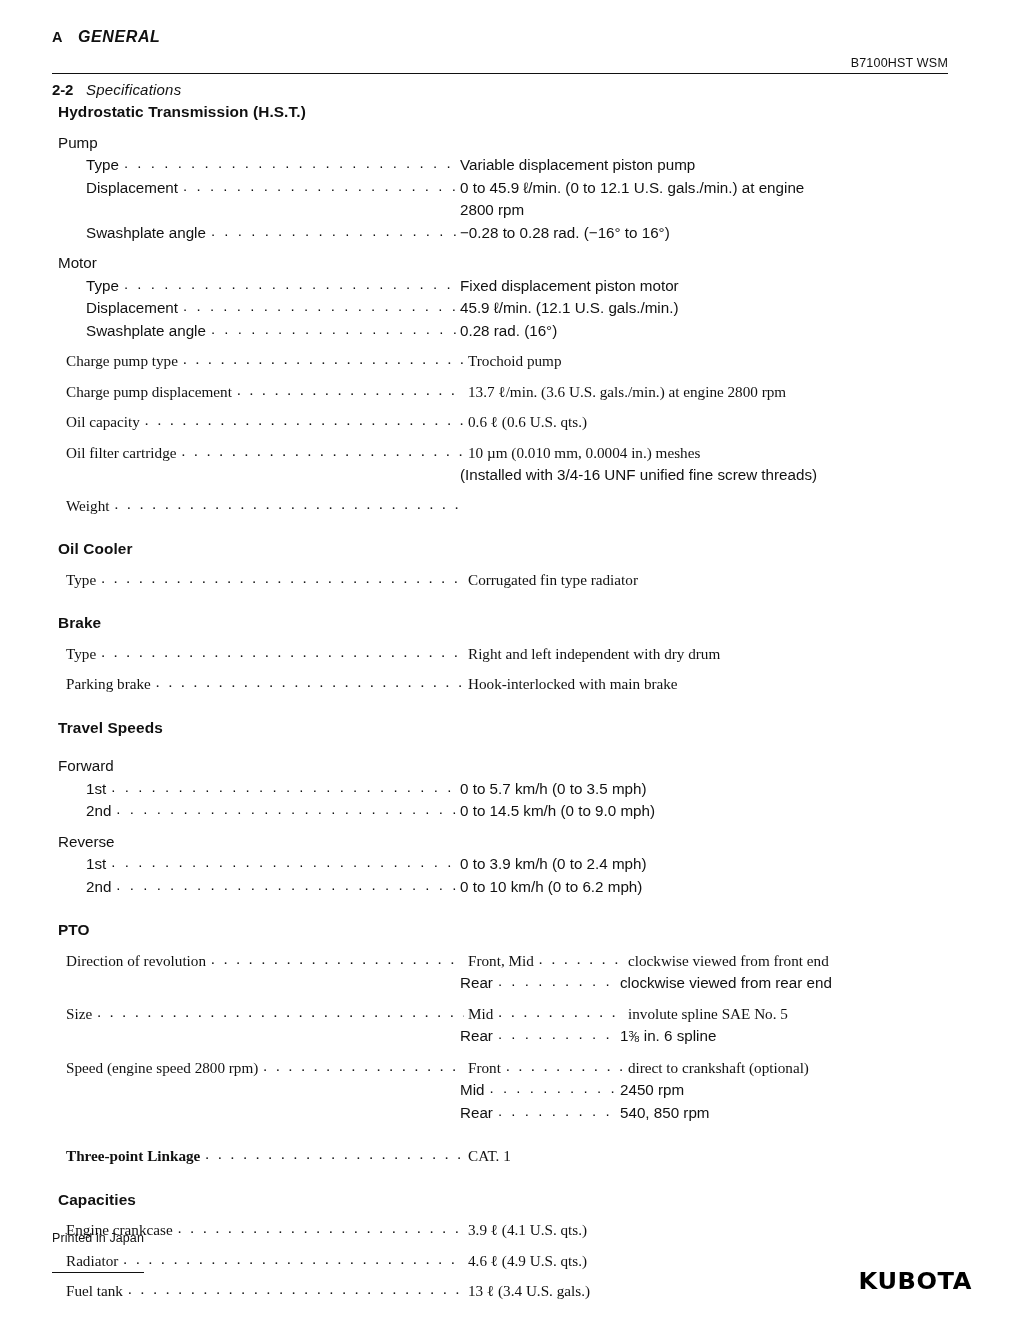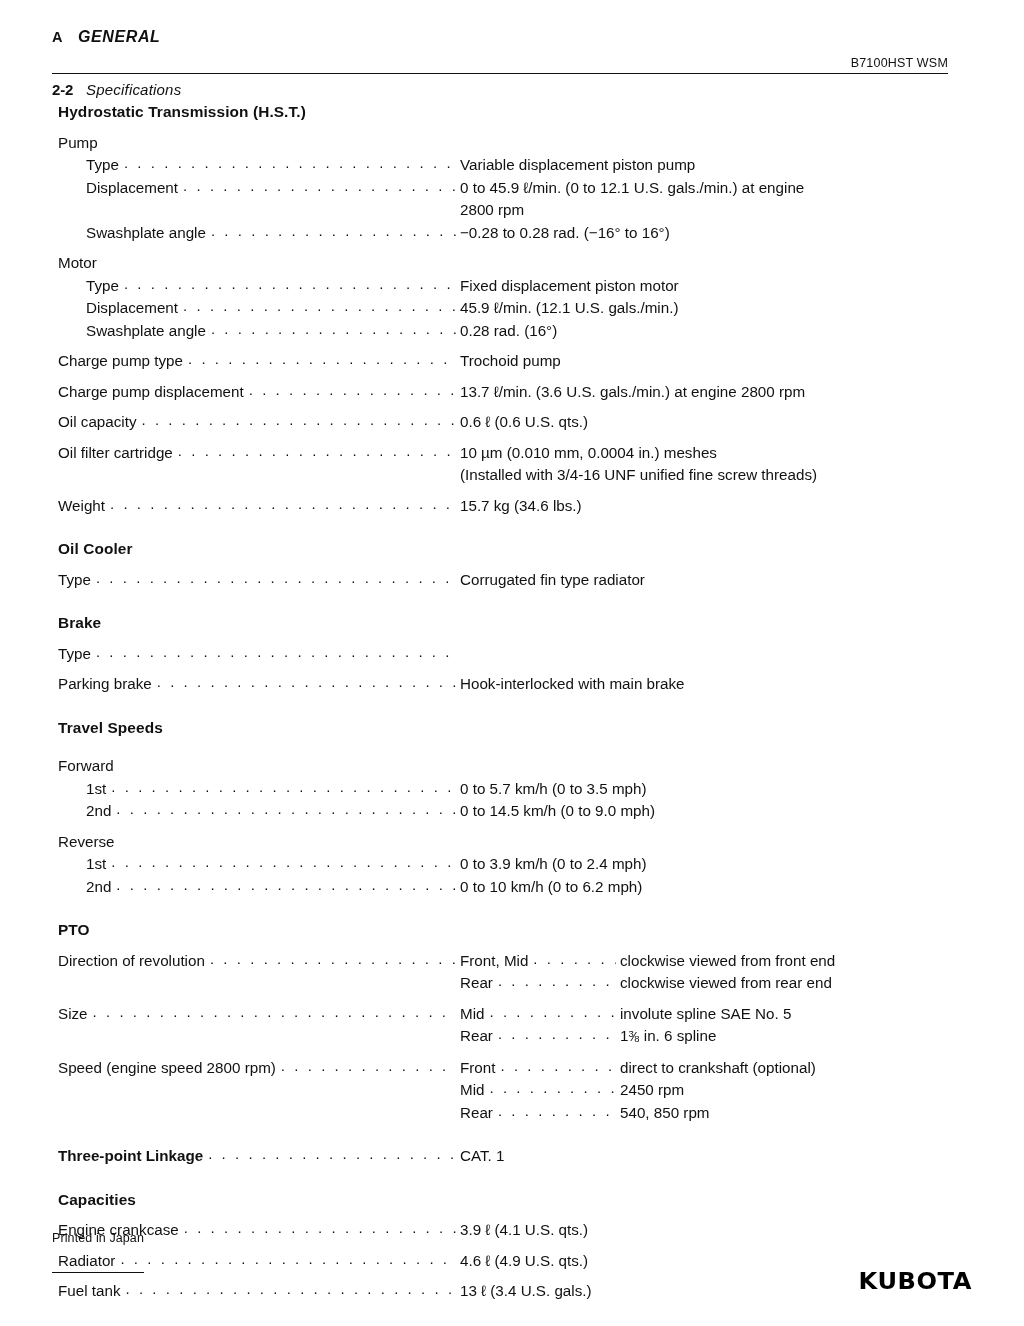--- a/index.html
+++ b/index.html
@@ -146,21 +146,21 @@
     text-align: left;
   }
   
   .value-cont {
     margin-left: 402px;
     white-space: nowrap;
     font-size: 15.2px;
   }
 
   
-  .ind0 { margin-left: 0px; }
+  .ind0 { margin-left: 8px; font-family: Liberation Serif, serif; }
   .ind1 { margin-left: 28px; }
 
   
   .row.ind0 .label-zone { width: 402px; }
   .row.ind1 .label-zone { width: 374px; }
 
   .label-zone {
     display: flex;
     align-items: baseline;
     flex: none;
@@ -364,21 +364,20 @@
       <span class="value">10 µm (0.010 mm, 0.0004 in.) meshes</span>
     </div>
     <div class="value-cont lh">(Installed with 3/4-16 UNF unified fine screw threads)</div>
 
     <div class="sp-line"></div>
     <div class="row ind0 lh">
       <span class="label-zone">
         <span class="label">Weight</span>
         <span class="leader"></span>
       </span>
-      <span class="value">15.7 kg (34.6 lbs.)</span>
     </div>
 
     <div class="sp-big"></div>
     <div class="sec-title lh">Oil Cooler</div>
     <div class="sp-line"></div>
     <div class="row ind0 lh">
       <span class="label-zone">
         <span class="label">Type</span>
         <span class="leader"></span>
       </span>
@@ -386,20 +385,21 @@
     </div>
 
     <div class="sp-big"></div>
     <div class="sec-title lh">Brake</div>
     <div class="sp-line"></div>
     <div class="row ind0 lh">
       <span class="label-zone">
         <span class="label">Type</span>
         <span class="leader"></span>
       </span>
+      <span class="value">Right and left independent with dry drum</span>
     </div>
     <div class="sp-line"></div>
     <div class="row ind0 lh">
       <span class="label-zone">
         <span class="label">Parking brake</span>
         <span class="leader"></span>
       </span>
       <span class="value">Hook-interlocked with main brake</span>
     </div>
 

